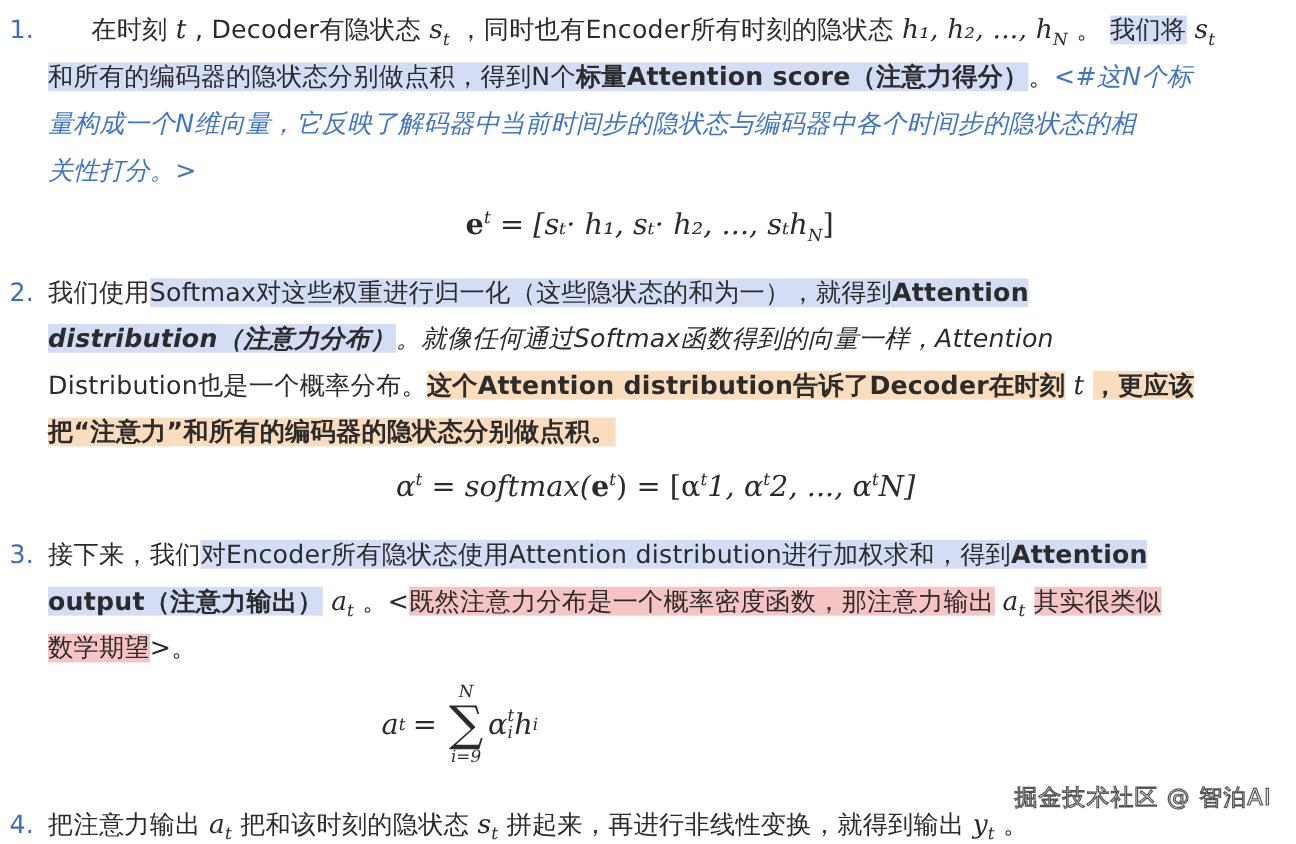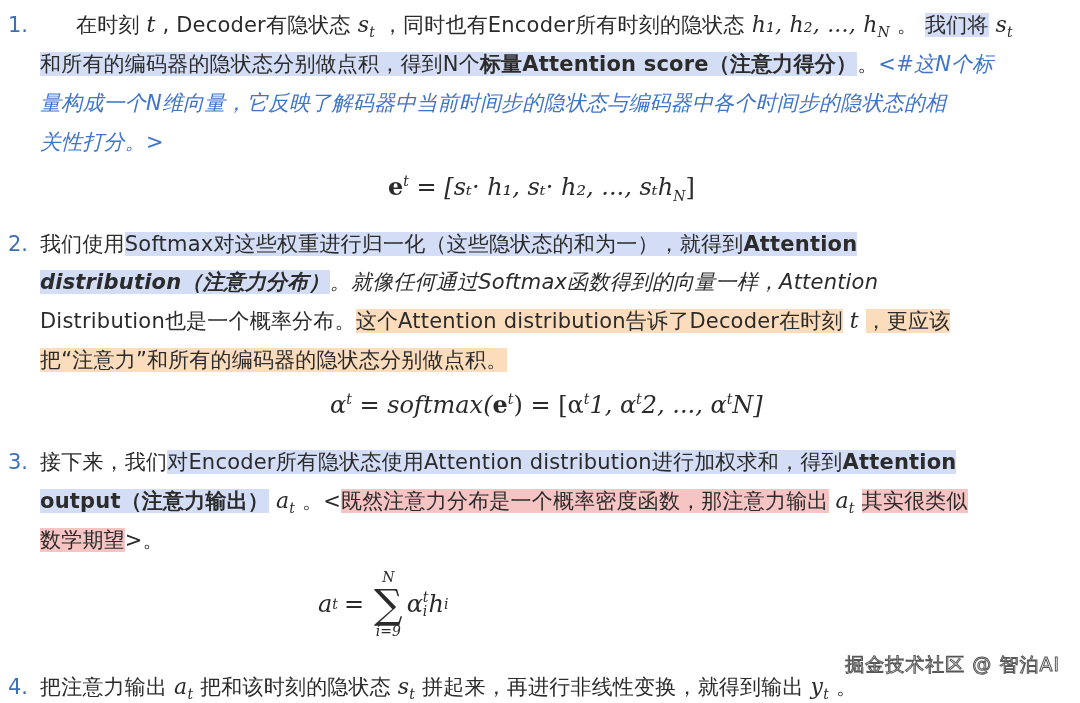--- a/index.html
+++ b/index.html
@@ -20,21 +20,21 @@
   .num {
     position: absolute;
     left: 8px;
     color: #3d6fb6;
     font-size: 21px;
     line-height: 38px;
   }
   .m { font-family: "DejaVu Serif", "Liberation Serif", serif; font-style: italic; font-size: 22px; }
   .b { font-weight: bold; }
   .hl-blue { background: #d3ddf5; }
-  .hl-orange { background: #fbdcbc; }
+  .hl-orange { background: #fbdcbc; font-weight: bold; }
   .hl-red { background: #f7c4c4; }
   .note { color: #3e74c9; font-style: italic; }
   .formula {
     position: absolute;
     font-family: "DejaVu Serif", "Liberation Serif", serif;
     font-size: 24px;
     color: #2b2b2b;
     white-space: nowrap;
   }
   sub, sup { font-size: 14px; }

